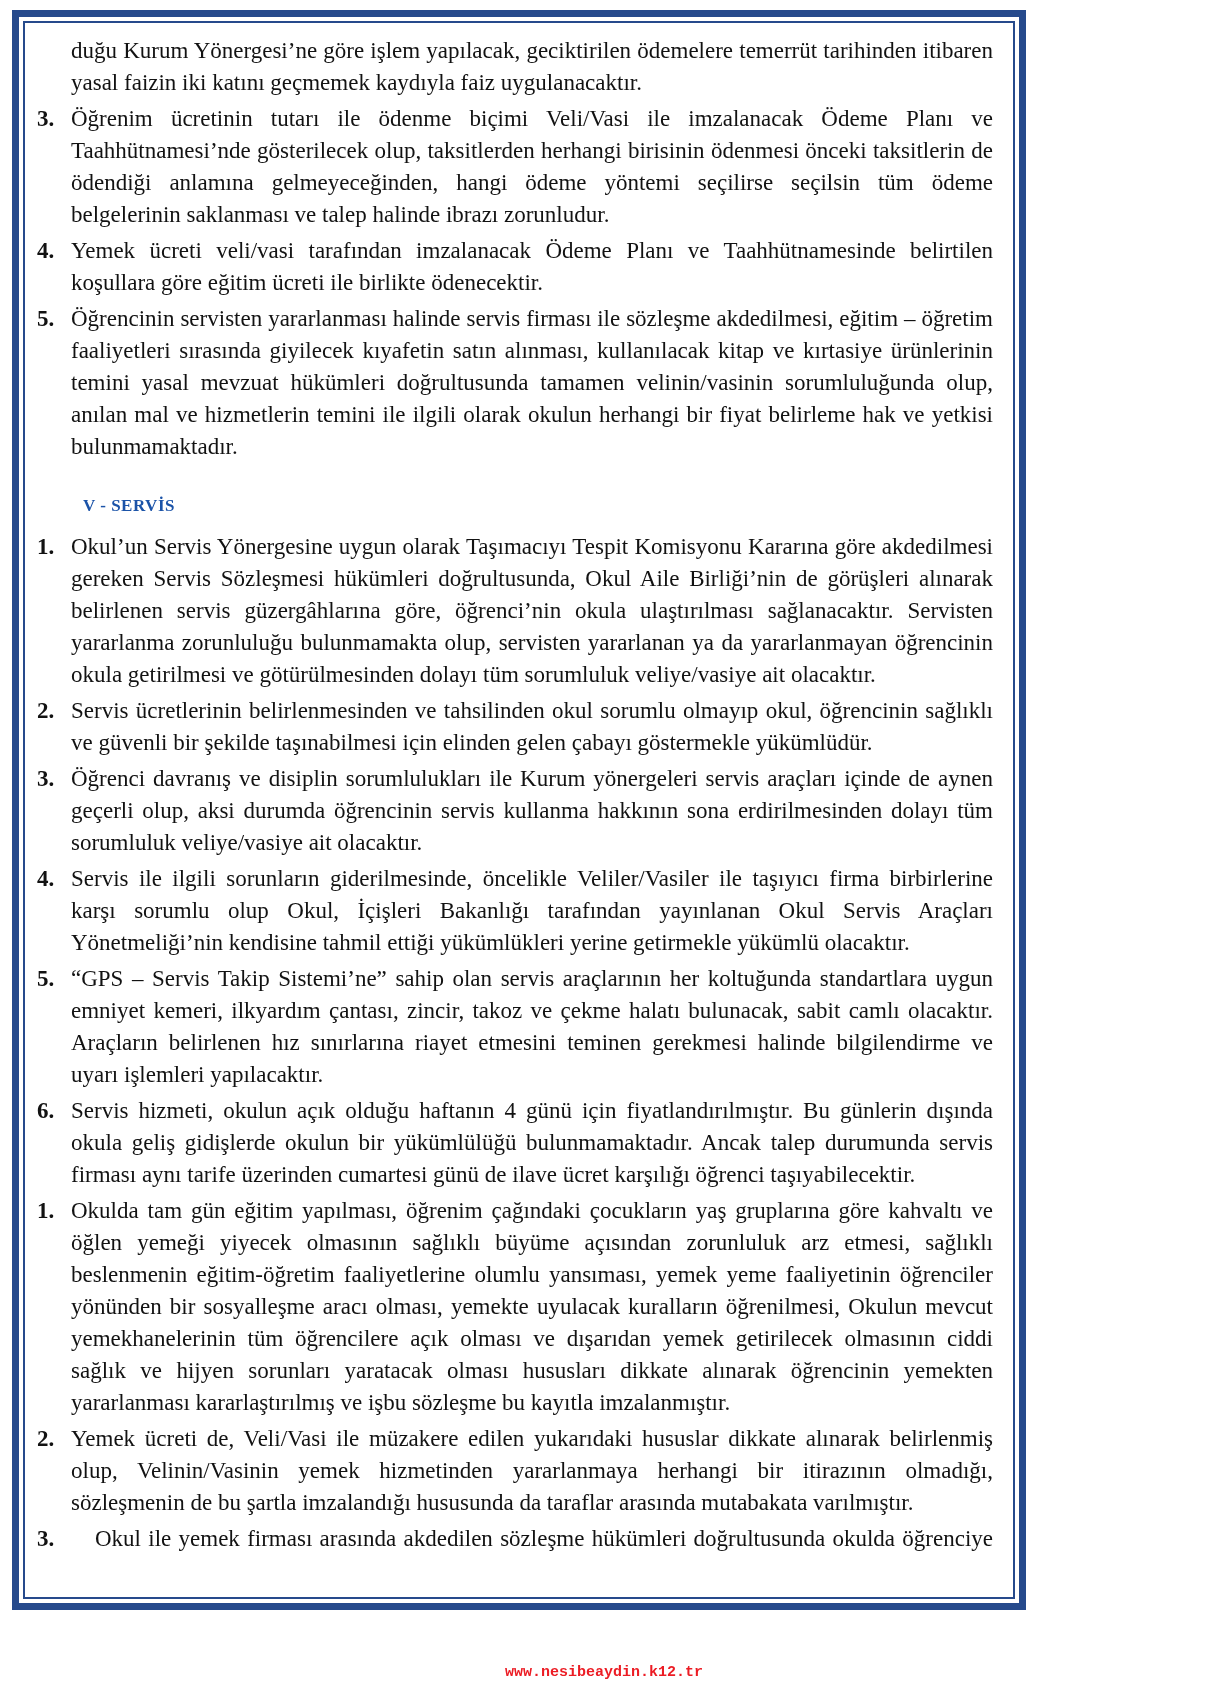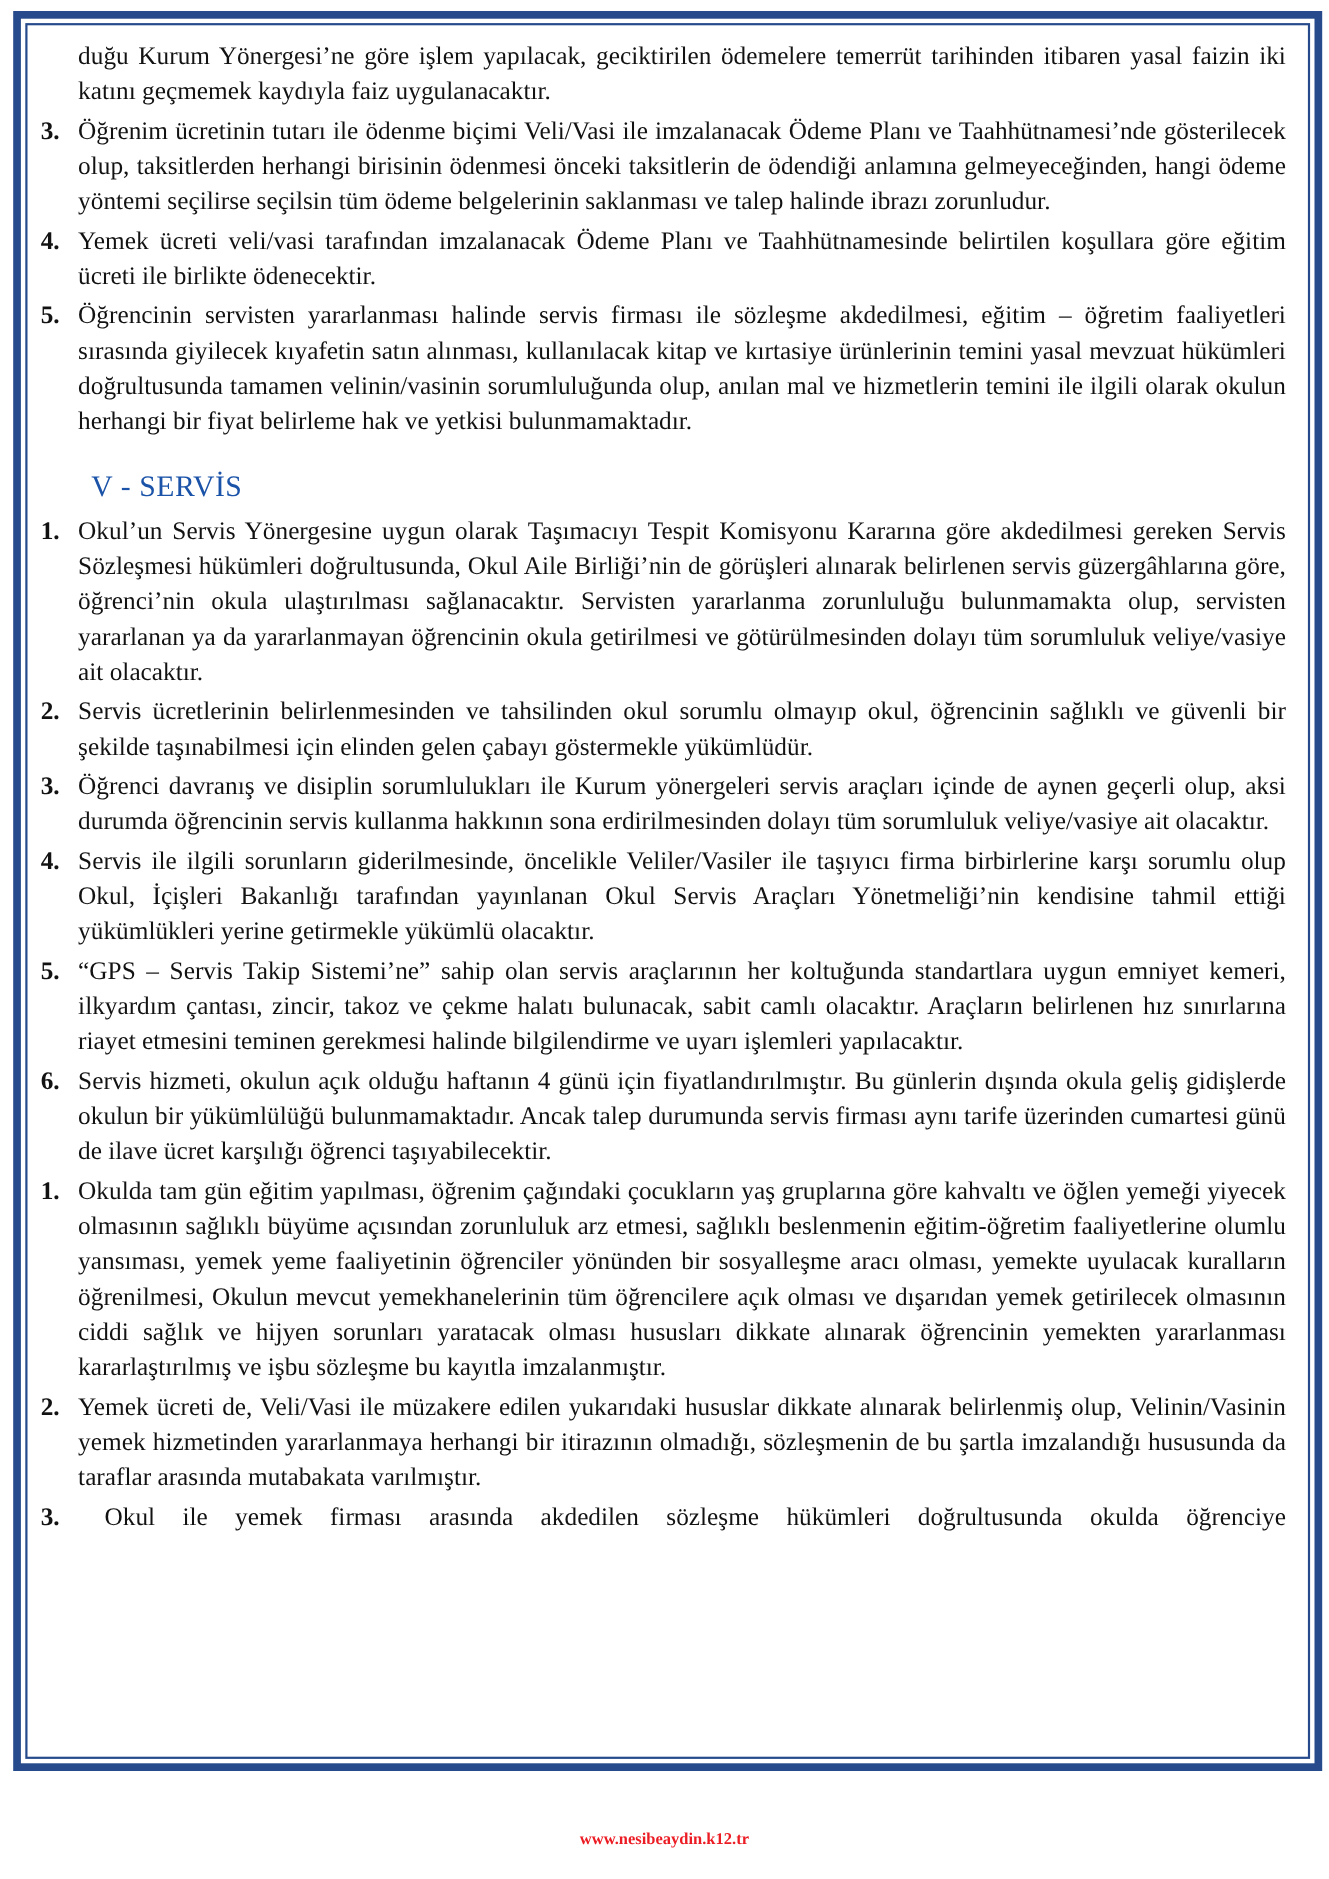--- a/index.html
+++ b/index.html
@@ -15,21 +15,21 @@
     height: 1708px;
     background: #ffffff;
     font-family: "Liberation Serif", serif;
     color: var(--text-black);
     position: relative;
   }
   .doc-frame {
     position: absolute;
     left: 12px;
     top: 10px;
-    width: 1190px;
+    width: 1014px;
     height: 1600px;
     border: 7px solid var(--border-blue);
     background: #ffffff;
   }
   .doc-frame-inner {
     position: absolute;
     inset: 4px;
     border: 2px solid var(--border-blue);
     overflow: hidden;
     padding: 12px 20px 0 12px;
@@ -53,33 +53,33 @@
   .item .txt {
     flex: 1 1 auto;
     text-align: justify;
   }
   .item.cut .txt {
     text-align-last: justify;
     margin-left: 24px;
   }
   .section-heading {
     color: var(--heading-blue);
-    font-weight: normal;
-    font-size: 27px;
+    font-weight: bold;
+    font-size: 17px;
     line-height: 34px;
     margin: 26px 0 8px 46px;
     letter-spacing: 0.5px;
   }
   .page-footer {
     position: absolute;
     left: 0;
     right: 0;
     top: 1664px;
     text-align: center;
-    font-family: Liberation Serif, serif;
+    font-family: Liberation Mono, monospace;
     font-weight: bold;
     font-size: 15px;
     color: var(--footer-red);
   }
 </style>
 </head>
 <body>
 
 <div class="doc-frame">
   <div class="doc-frame-inner">

